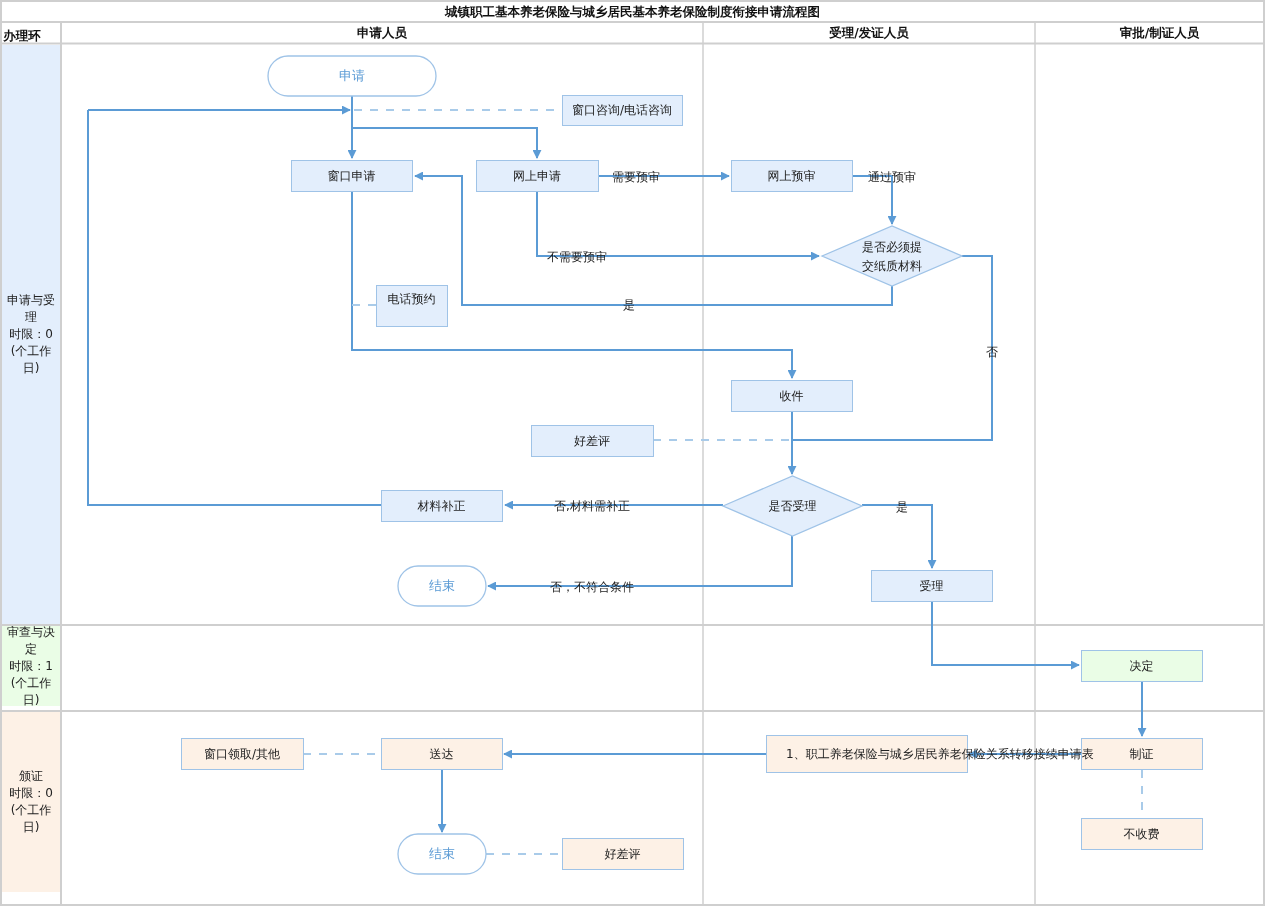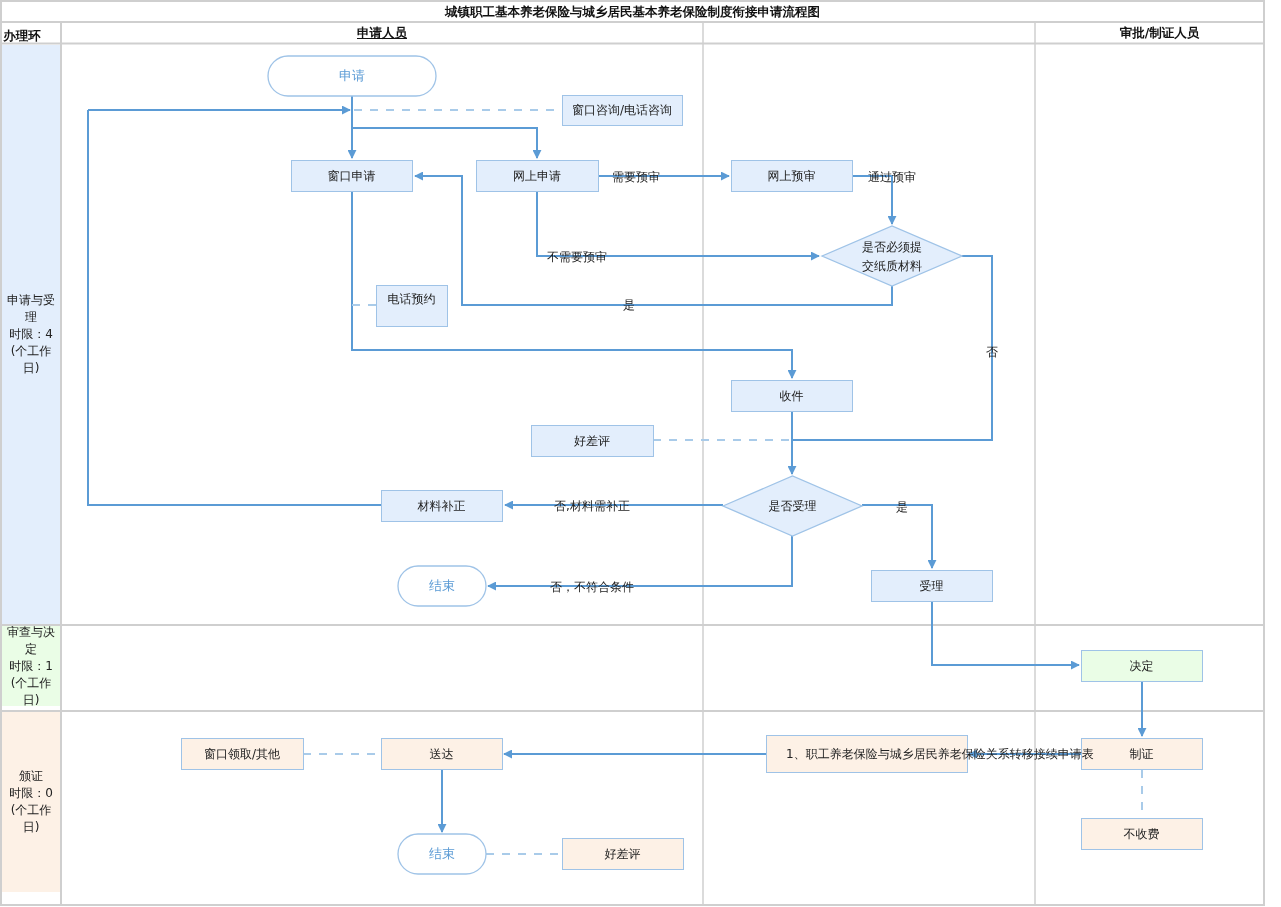--- a/index.html
+++ b/index.html
@@ -14,26 +14,27 @@
   .stage-cell { font-size: 12px; line-height: 17px; padding: 0 3px; white-space: pre-line; color: #222; }
   svg text { font-family: "DejaVu Sans", "Liberation Sans", sans-serif; }
 </style>
 </head>
 <body>
 
 <div id="stage">
 
   <div class="title-cell" style="left:2px;top:2px;width:1261px;height:20px;">城镇职工基本养老保险与城乡居民基本养老保险制度衔接申请流程图</div>
   <div class="hdr-cell" style="left:2px;top:23px;width:40px;height:20px;margin-top:12px;">办理环节</div>
-  <div class="hdr-cell" style="left:62px;top:23px;width:640px;height:20px;text-decoration:underline;">申请人员</div>
+  <div class="hdr-cell" style="left:62px;top:23px;width:640px;height:20px;">申请人员</div>
+  <div class="hdr-cell" style="left:704px;top:23px;width:330px;height:20px;">受理/发证人员</div>
   <div class="hdr-cell" style="left:1036px;top:23px;width:227px;height:20px;padding-left:20px;">审批/制证人员</div>
 
   <div class="stage-cell" style="left:2px;top:45px;width:58px;height:579px;background:#e3eefc;">申请与受
 理
-时限：4
+时限：0
 (个工作
 日)</div>
   <div class="stage-cell" style="left:2px;top:626px;width:58px;height:80px;background:#eafde6;">审查与决
 定
 时限：1
 (个工作
 日)</div>
   <div class="stage-cell" style="left:2px;top:712px;width:58px;height:180px;background:#fdf1e6;">颁证
 时限：0
 (个工作

